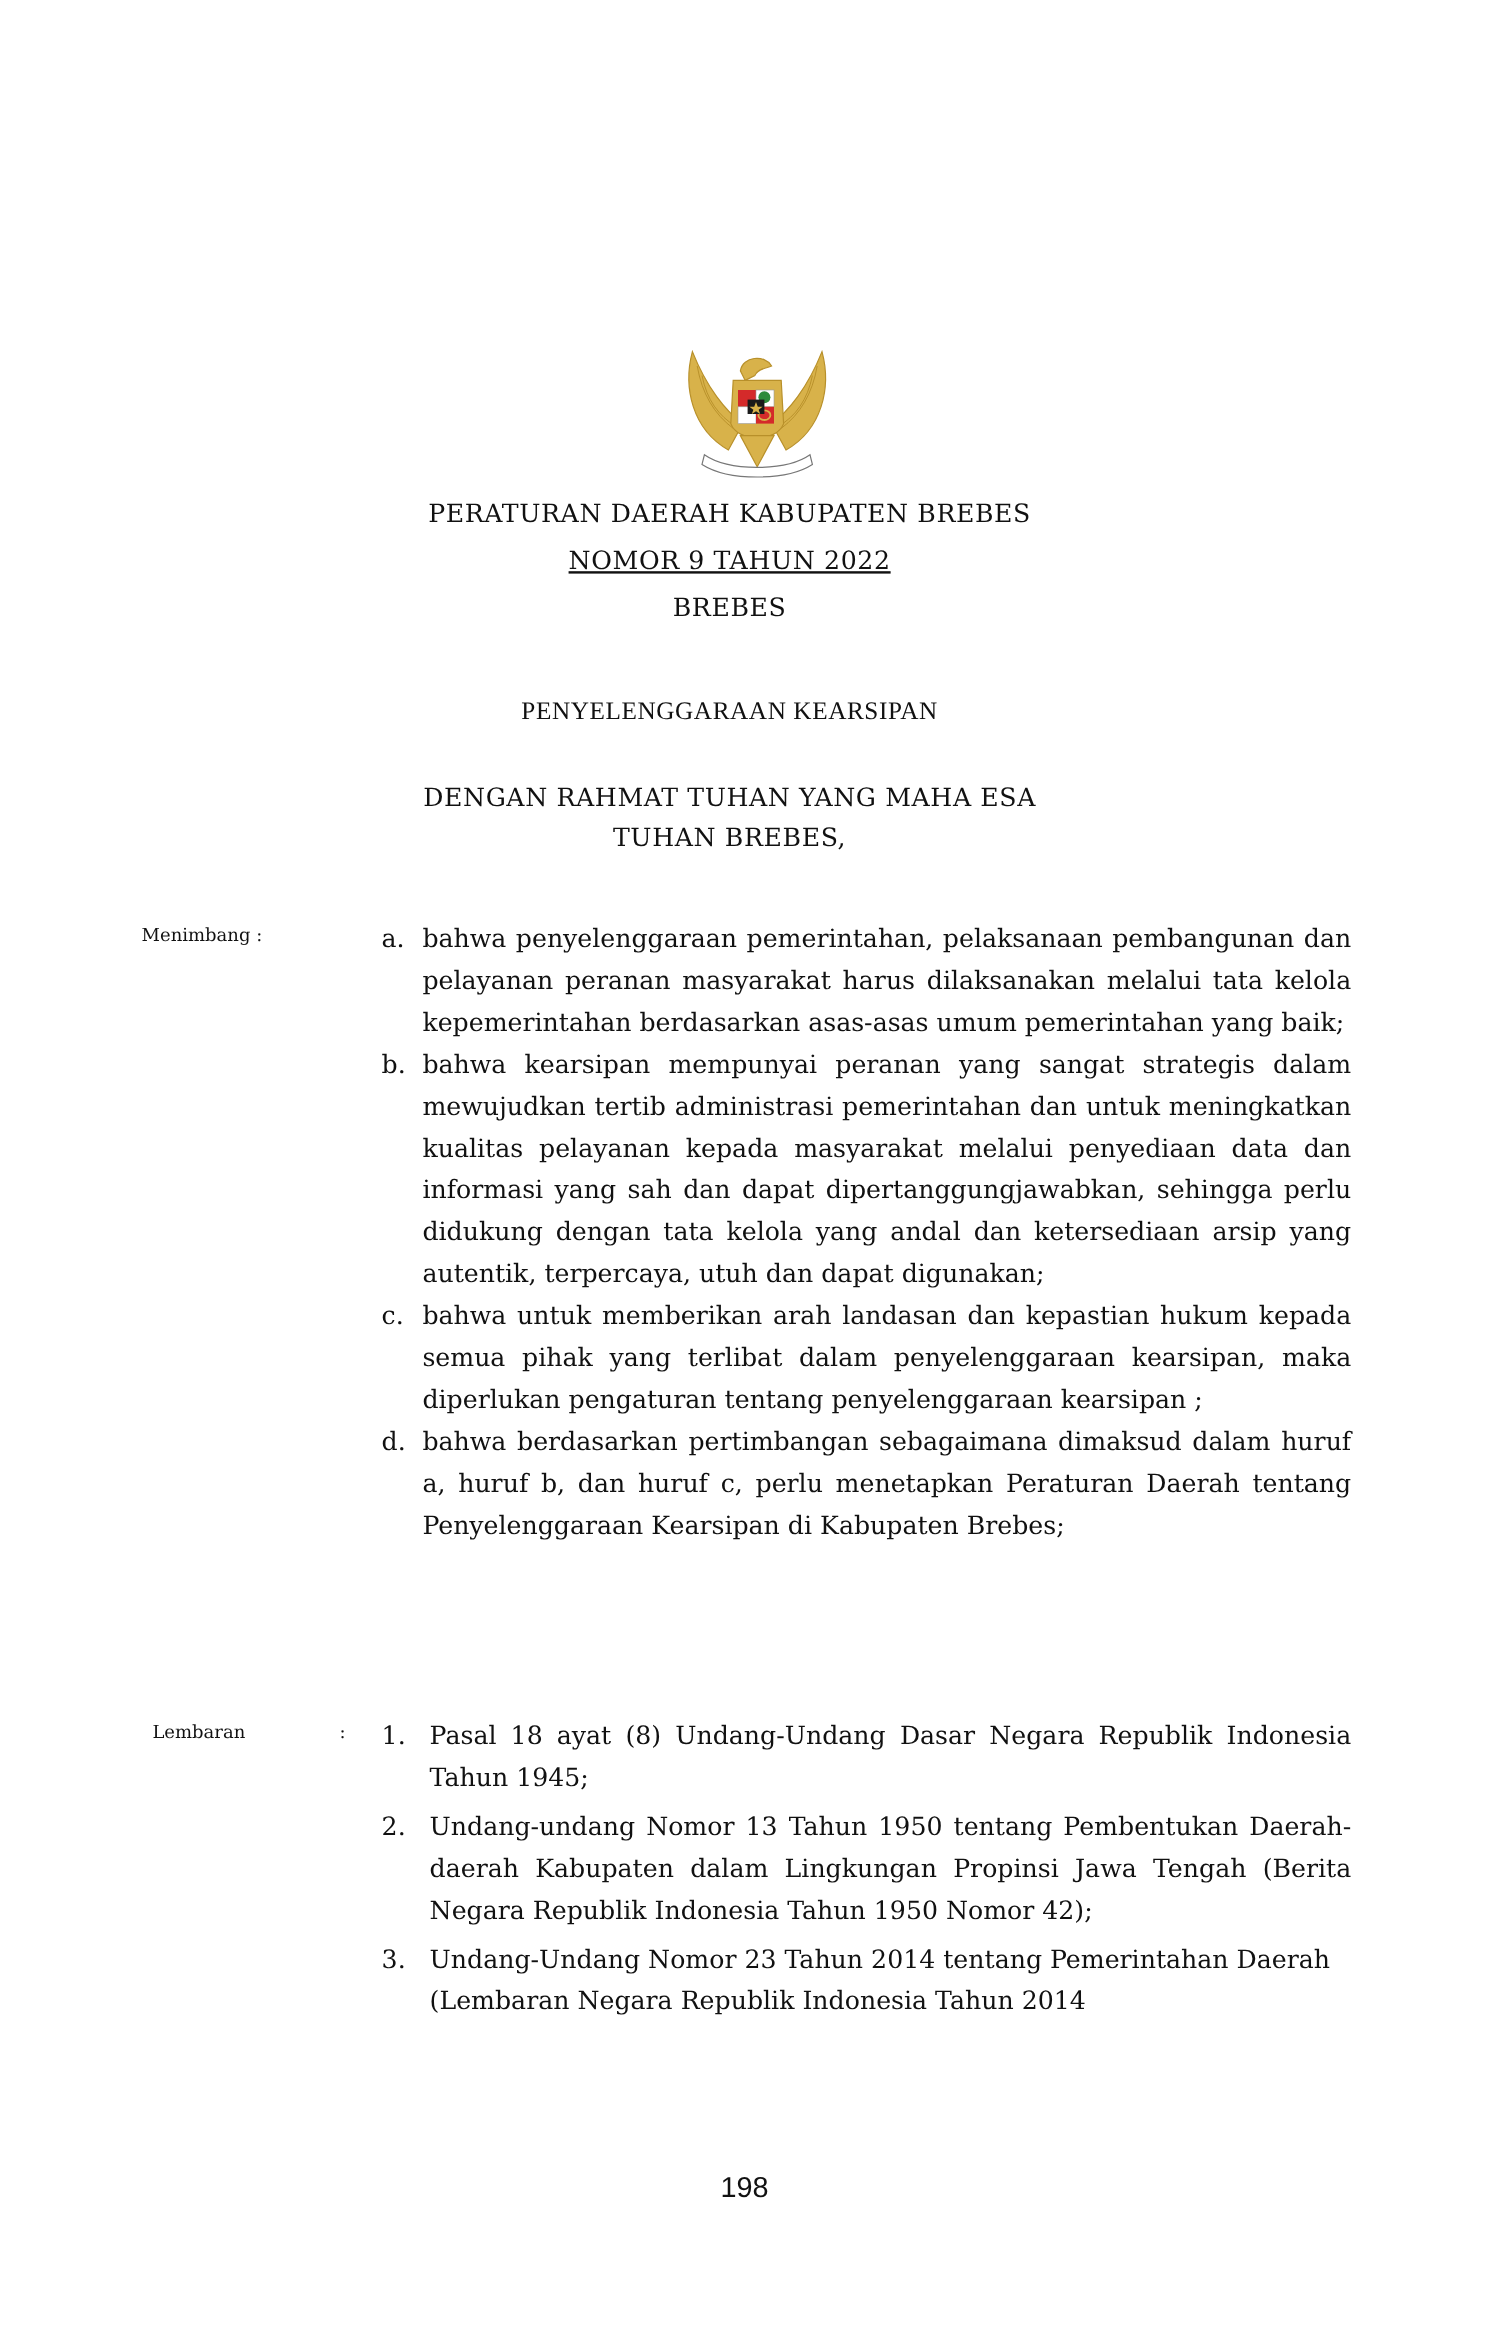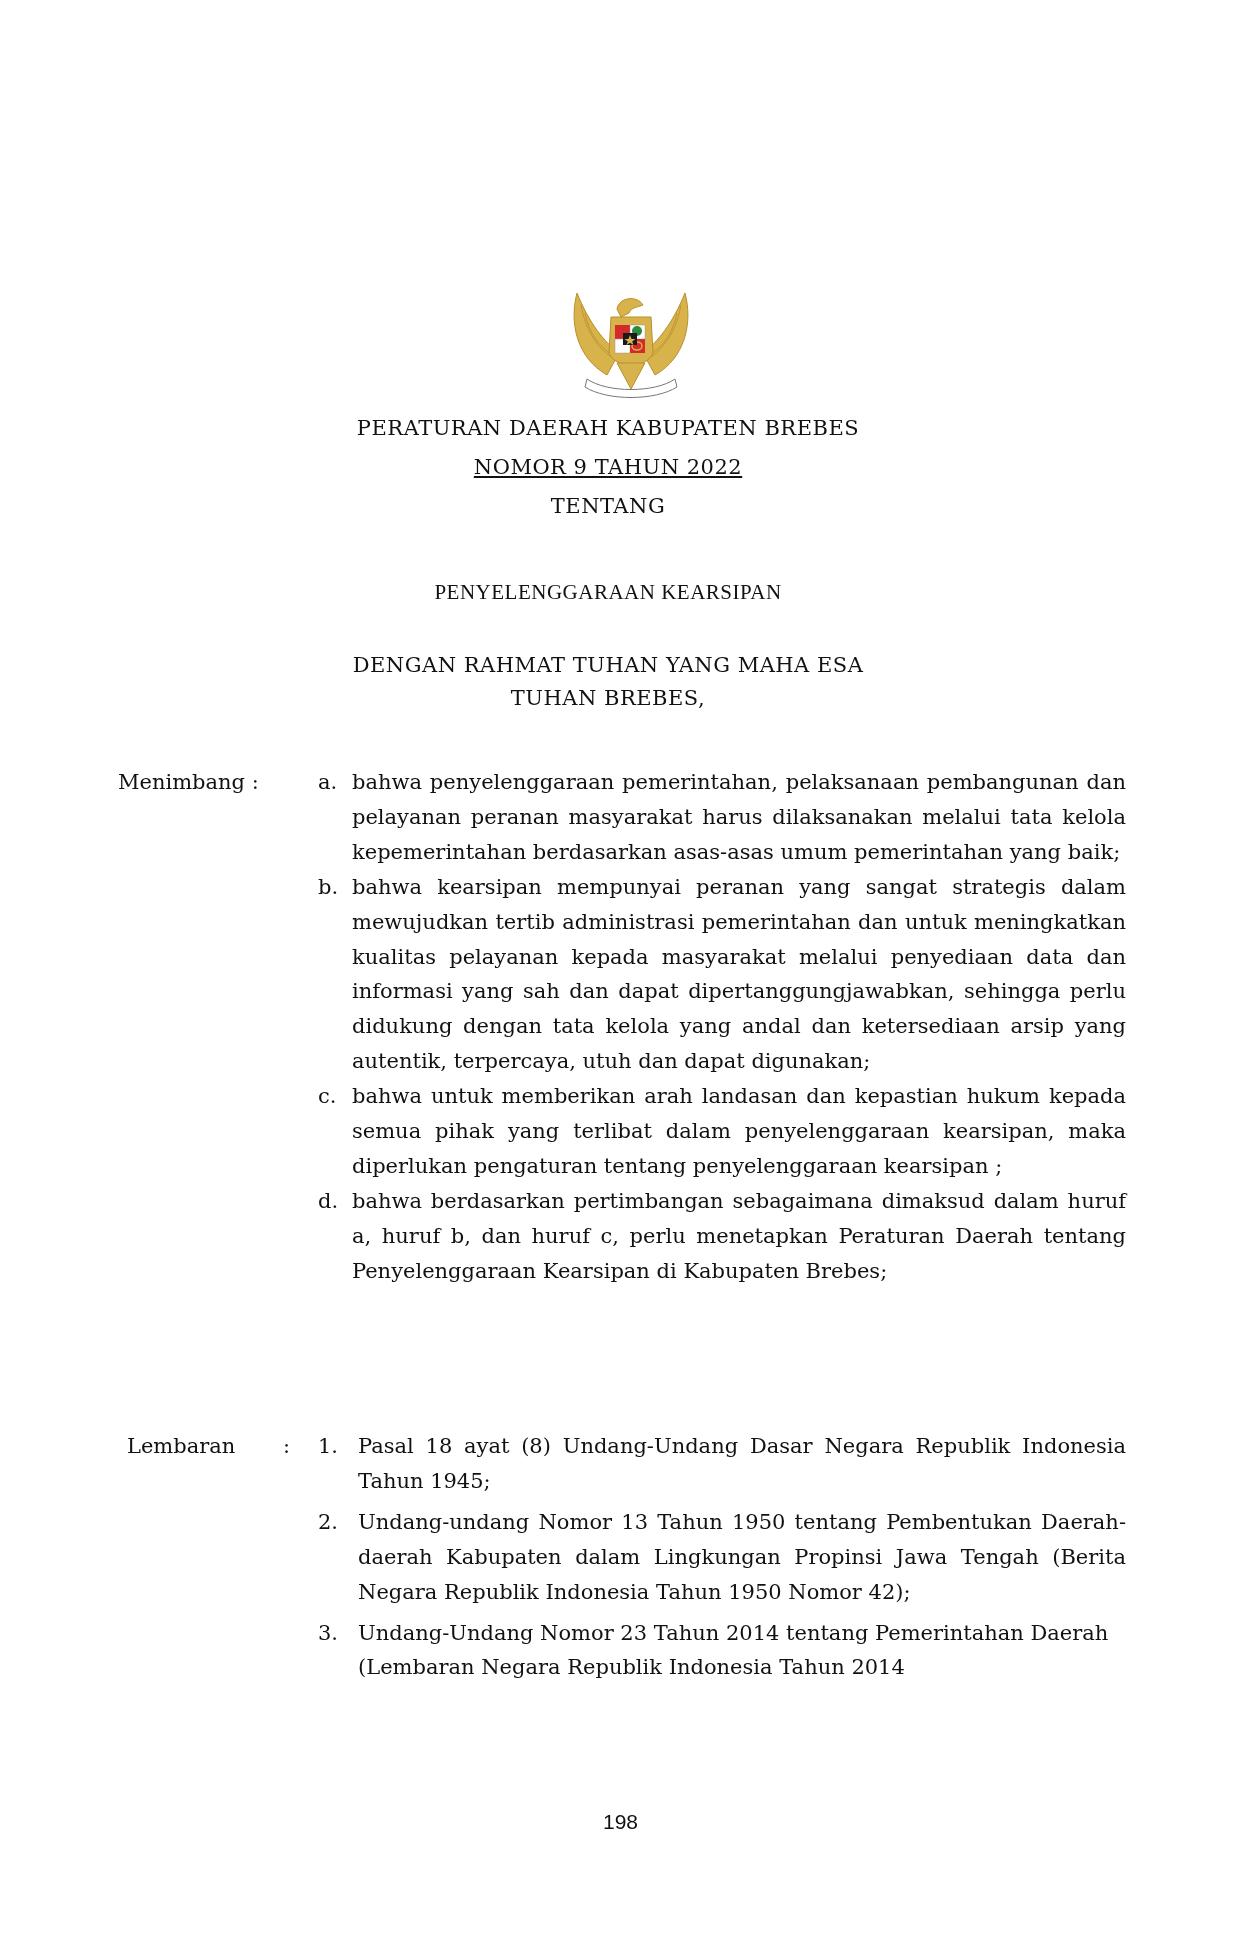--- a/index.html
+++ b/index.html
@@ -1,29 +1,29 @@
 <!DOCTYPE html>
 <html><head>
 <meta charset="utf-8">
 <style>
   html, body { margin: 0; padding: 0; background: #ffffff; }
   body { width: 1241px; height: 1949px; position: relative; overflow: hidden;
          font-family: "DejaVu Serif", "Liberation Serif", serif; color: #111; }
   .emblem { position: absolute; left: 567px; top: 283px; width: 128px; height: 128px; }
   .center-line { position: absolute; left: 0; width: 1216px; text-align: center;
                  font-size: 21px; letter-spacing: 0.5px; }
-  .section-label { position: absolute; left: 118px; font-size: 21px; white-space: nowrap; }
+  .section-label { position: absolute; left: 118px; font-size: 15px; white-space: nowrap; }
   .list { position: absolute; left: 300px; width: 826px; }
   .item { position: relative; padding-left: 52px; font-size: 21px; line-height: 34.9px; text-align: justify; }
   .item .marker { position: absolute; left: 18px; top: 0; }
   .item .text { display: block; }
   .mlist .item { padding-left: 58px; }
   .mlist .item .marker { left: 18px; }
   .page-num { position: absolute; left: 0; width: 1241px; top: 1810px; text-align: center;
-              font-family: "Liberation Sans", "DejaVu Sans", sans-serif; font-size: 21px; }
+              font-family: "Liberation Sans", "DejaVu Sans", sans-serif; font-size: 24px; }
 </style>
 </head>
 <body>
 
 <div class="emblem">
   <svg width="128" height="128" viewBox="0 0 128 128">
 
     <path d="M10 10 C2 40, 10 75, 40 92 L52 70 C38 60, 22 40, 10 10 Z" fill="#D8B24A" stroke="#B8902A" stroke-width="1"></path>
     <path d="M118 10 C126 40, 118 75, 88 92 L76 70 C90 60, 106 40, 118 10 Z" fill="#D8B24A" stroke="#B8902A" stroke-width="1"></path>
     <g stroke="#B8902A" stroke-width="0.8" fill="none">
@@ -47,21 +47,21 @@
     <polygon points="63,52 64.5,56 68.5,56 65.2,58.5 66.5,62 63,59.8 59.5,62 60.8,58.5 57.5,56 61.5,56" fill="#D8B24A"></polygon>
 
     <path d="M50 80 L64 106 L78 80 Z" fill="#D8B24A" stroke="#B8902A" stroke-width="1"></path>
 
     <path d="M20 96 C40 110, 88 110, 108 96 L110 104 C88 118, 40 118, 18 104 Z" fill="#ffffff" stroke="#777" stroke-width="1"></path>
   </svg>
 </div>
 
 <div class="center-line" style="top:416px;">PERATURAN DAERAH KABUPATEN BREBES</div>
 <div class="center-line" style="top:455px;text-decoration:underline;">NOMOR 9 TAHUN 2022</div>
-<div class="center-line" style="top:494px;">TENTANG</div>
+<div class="center-line" style="top:494px;">BREBES</div>
 <div class="center-line" style="top:580px;font-family:Liberation Serif, serif;">PENYELENGGARAAN KEARSIPAN</div>
 <div class="center-line" style="top:625px;margin-top:28px;">DENGAN RAHMAT TUHAN YANG MAHA ESA</div>
 <div class="center-line" style="top:686px;">TUHAN BREBES,</div>
 
 <div class="section-label" style="top:770px;">Menimbang :</div>
 <div class="list" style="top:765px;">
   <div class="item">
     <span class="marker">a.</span>
     <span class="text">bahwa penyelenggaraan pemerintahan, pelaksanaan pembangunan dan pelayanan peranan masyarakat harus dilaksanakan melalui tata kelola kepemerintahan berdasarkan asas-asas umum pemerintahan yang baik;</span>
   </div>

